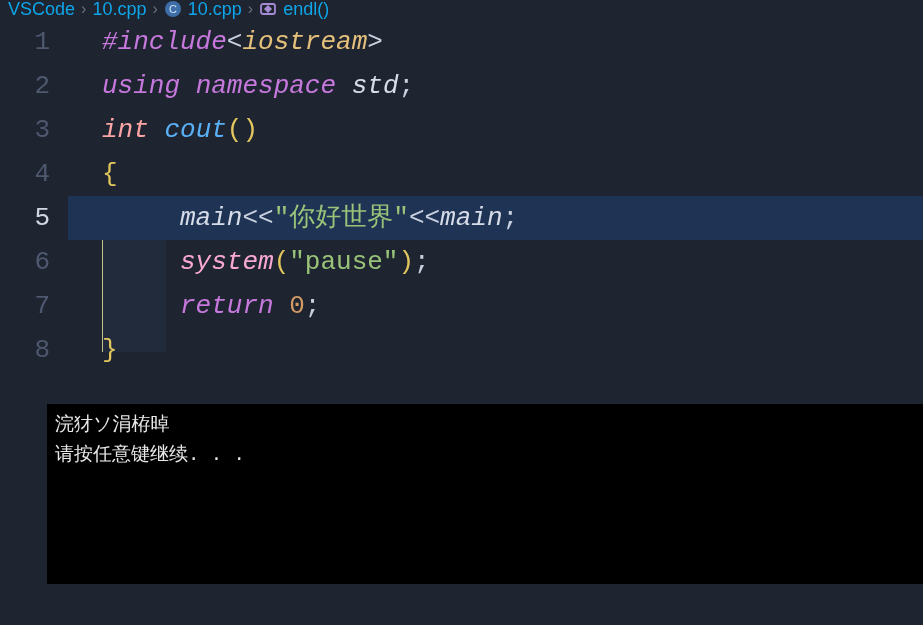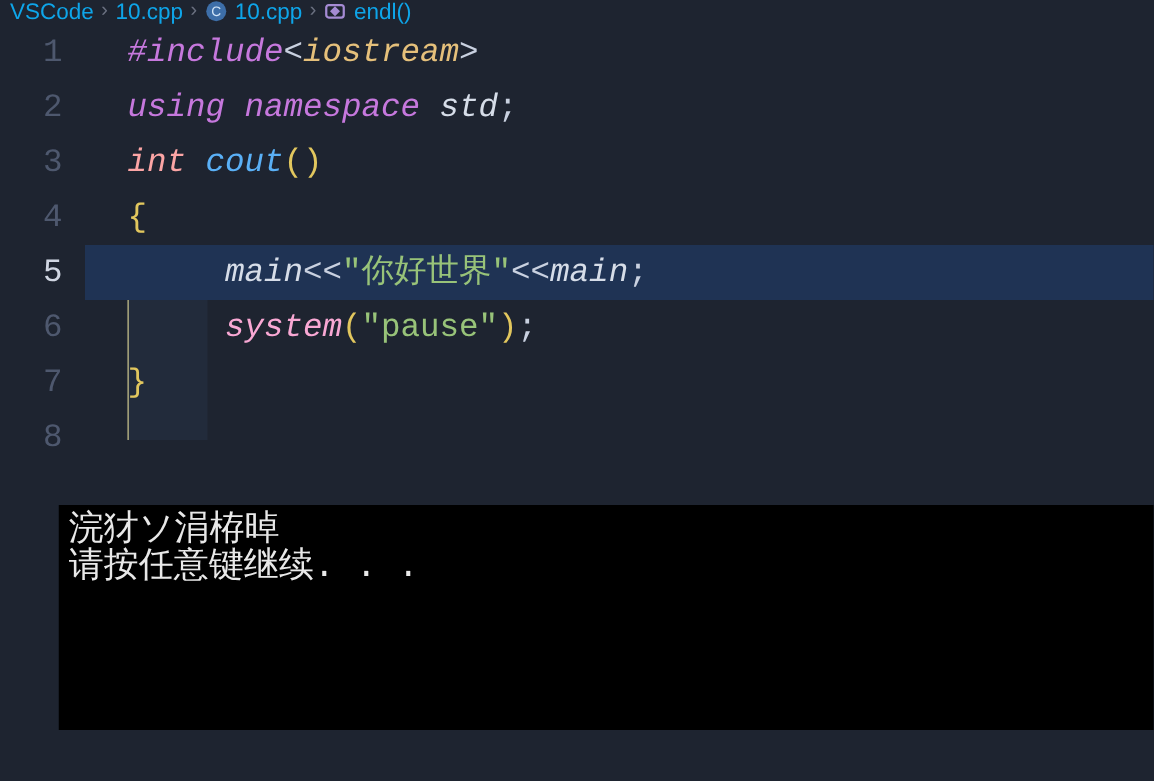--- a/index.html
+++ b/index.html
@@ -121,21 +121,21 @@
   .terminal-title .exe-icon {
     width: 22px; height: 22px;
     display: inline-flex;
     align-items: center;
     justify-content: center;
   }
   .terminal-body {
     background: #000000;
     color: #e8e8e8;
     font-family: 'NSimSun','SimSun','Courier New',monospace;
-    font-size: 28px;
+    font-size: 19px;
     line-height: 30px;
     padding: 6px 8px;
     height: 180px;
     white-space: pre;
   }
   .code-text { position: relative; z-index: 2; }
 </style>
 </head>
 <body>
 
@@ -181,20 +181,21 @@
     <div class="line code-text"><span class="kw-using">using</span> <span class="kw-ns">namespace</span> <span class="ident">std</span><span class="semi">;</span></div>
 
     <div class="line code-text"><span class="type">int</span> <span class="fn">cout</span><span class="paren">(</span><span class="paren">)</span></div>
 
     <div class="line code-text"><span class="brace">{</span></div>
 
     <div class="line current code-text">     <span class="member">main</span><span class="op">&lt;&lt;</span><span class="str">"你好世界"</span><span class="op">&lt;&lt;</span><span class="endl">main</span><span class="semi">;</span></div>
 
     <div class="line code-text">     <span class="sysfn">system</span><span class="paren">(</span><span class="str">"pause"</span><span class="paren">)</span><span class="semi">;</span></div>
 
+    <div class="line code-text">     <span class="ret">return</span> <span class="num">0</span><span class="semi">;</span></div>
 
     <div class="line code-text"><span class="brace">}</span></div>
   </div>
 </div>
 
 <div class="terminal-wrap">
   <div class="terminal-body"><span>浣犲ソ涓栫晫</span>
 <span>请按任意键继续. . .</span></div>
 </div>
 

